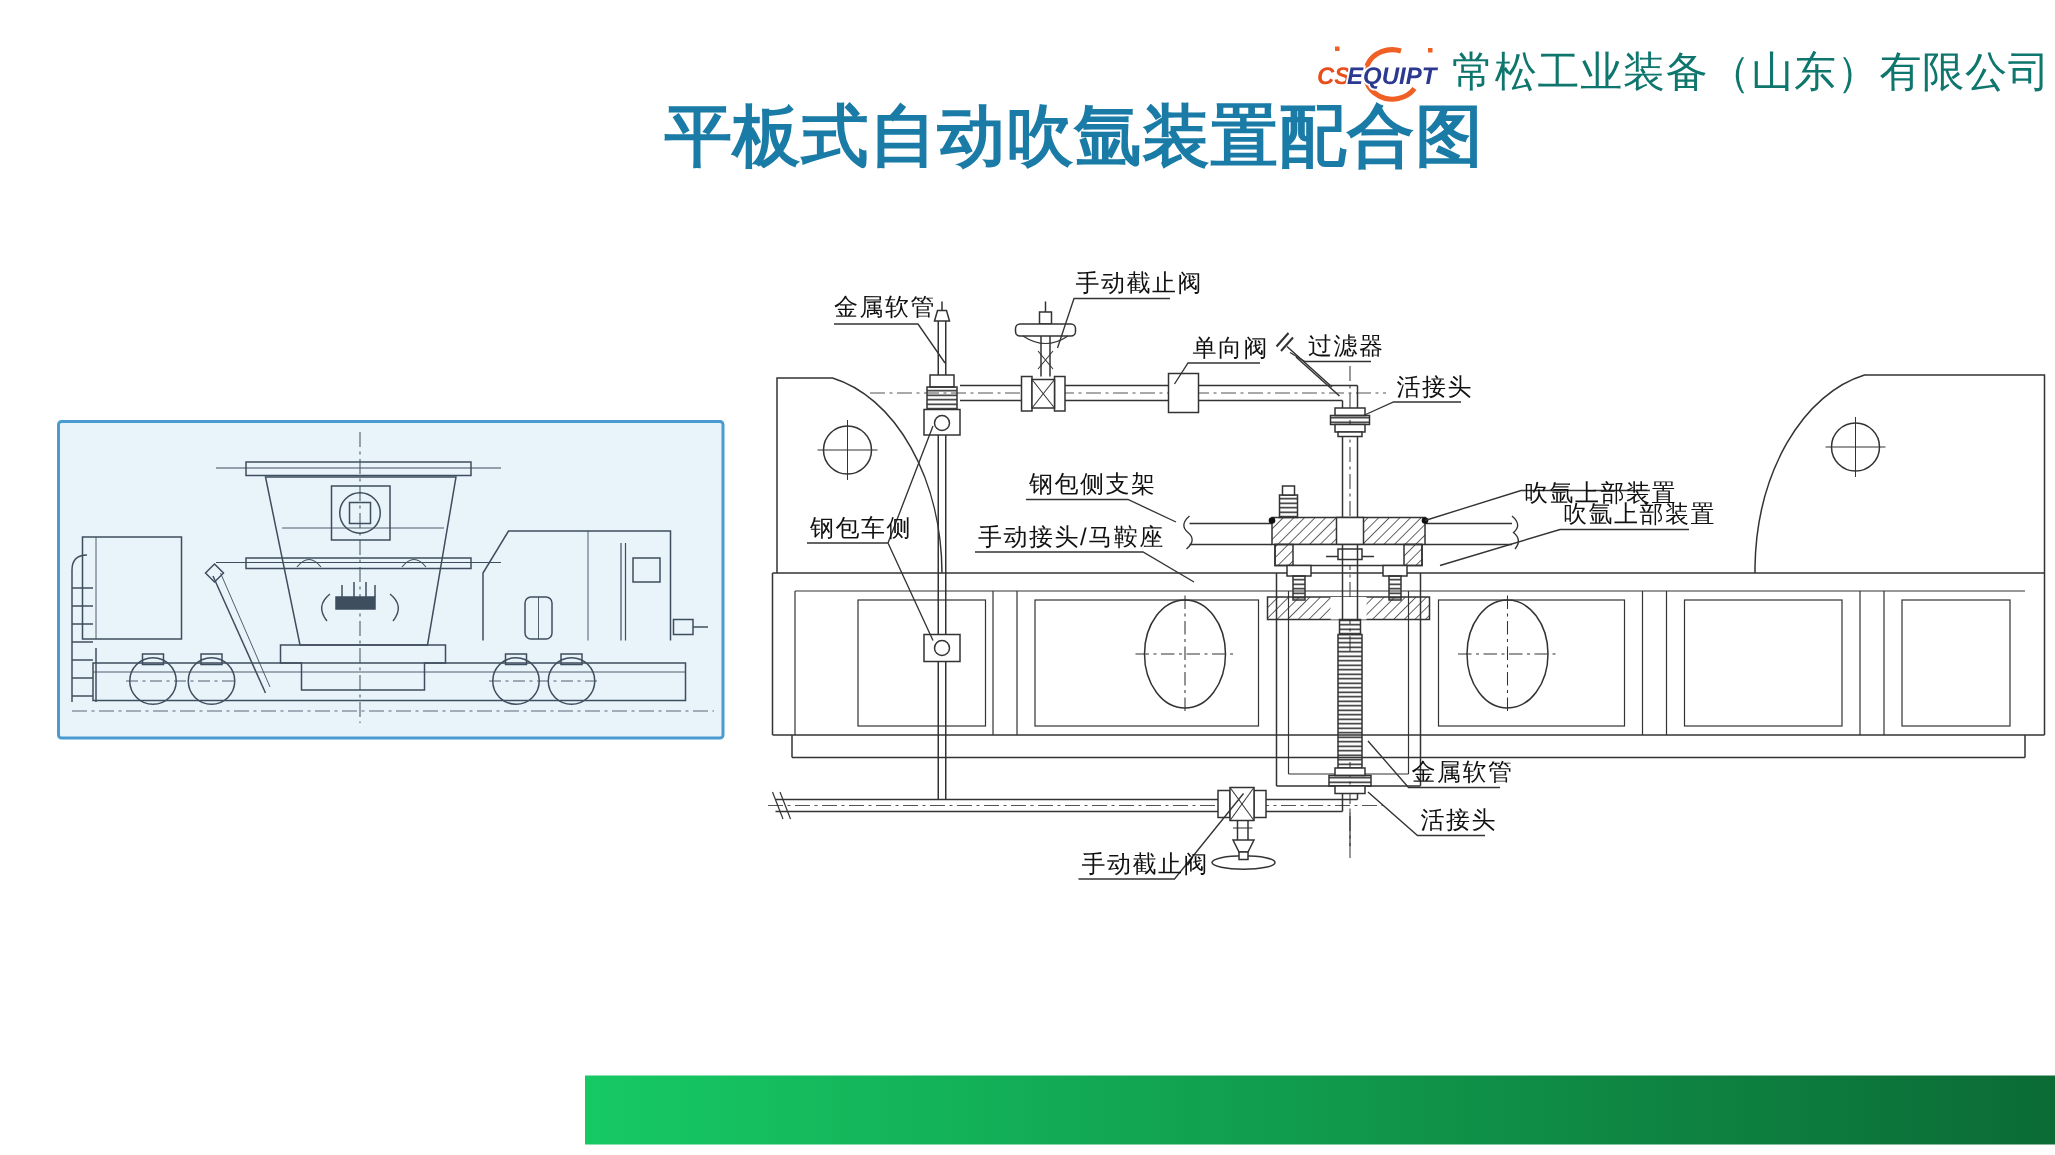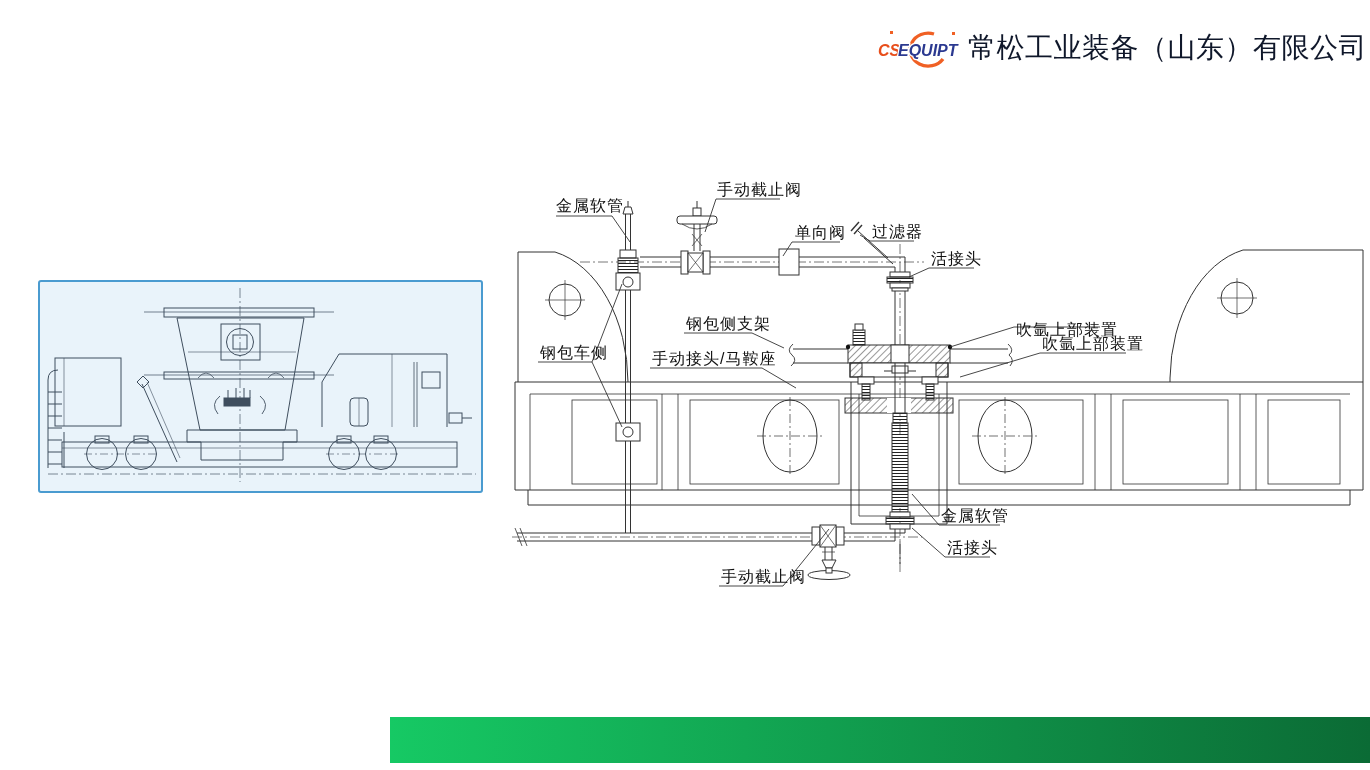--- a/index.html
+++ b/index.html
@@ -2,21 +2,21 @@
 <html><head>
 <meta charset="utf-8">
 <style>
   html,body{margin:0;padding:0;background:#fff;}
   body{width:1370px;height:770px;position:relative;overflow:hidden;
        font-family:"Liberation Sans","DejaVu Sans",sans-serif;}
   .slide{position:absolute;inset:0;background:#ffffff;}
 
   
   .logo{position:absolute;left:877px;top:30px;width:86px;height:38px;}
-  .company{position:absolute;left:968px;top:29px;font-size:28px;color:#0f172a;
+  .company{position:absolute;left:968px;top:29px;font-size:28px;color:#0f766e;
            letter-spacing:0.5px;white-space:nowrap;}
 
   
   .title{position:absolute;left:443px;top:61px;margin:0;font-size:45px;font-weight:700;
          color:#1a7ba6;letter-spacing:0.5px;white-space:nowrap;}
 
   
   .fig-left{position:absolute;left:38px;top:280px;width:441px;height:209px;
             background:#e9f3fa;border:2px solid #4a9bd0;border-radius:3px;}
 
@@ -40,20 +40,21 @@
       <path d="M 57,4 A 18,16.5 0 1 0 66,29" fill="none" stroke="#f06024" stroke-width="3.4"></path>
       <rect x="13" y="1" width="3" height="3" fill="#f06024"></rect>
       <rect x="75" y="2" width="3" height="3" fill="#f06024"></rect>
       <text x="1" y="26" font-size="16" font-weight="bold" font-style="italic" fill="#e84e1b" stroke="#ffffff" stroke-width="2.5" paint-order="stroke">CS</text>
       <text x="21" y="26" font-size="16" font-weight="bold" font-style="italic" fill="#2b3990" stroke="#ffffff" stroke-width="2.5" paint-order="stroke">EQUIPT</text>
     </svg>
   </div>
 
   <div class="company">常松工业装备（山东）有限公司</div>
 
+  <h1 class="title">平板式自动吹氩装置配合图</h1>
 
   <div class="fig-left">
     <svg width="441" height="209" viewBox="0 0 441 209" stroke="#3f4e5e" stroke-width="1" fill="none">
 
       <line x1="8" y1="192" x2="436" y2="192" stroke-dasharray="10 3 2 3" stroke="#5a6a78" stroke-width="0.8"></line>
 
       <line x1="200" y1="6" x2="200" y2="200" stroke-dasharray="10 3 2 3" stroke="#5a6a78" stroke-width="0.8"></line>
 
       <rect x="22" y="160" width="395" height="25"></rect>
       <line x1="22" y1="166" x2="417" y2="166" stroke-width="0.6"></line>

